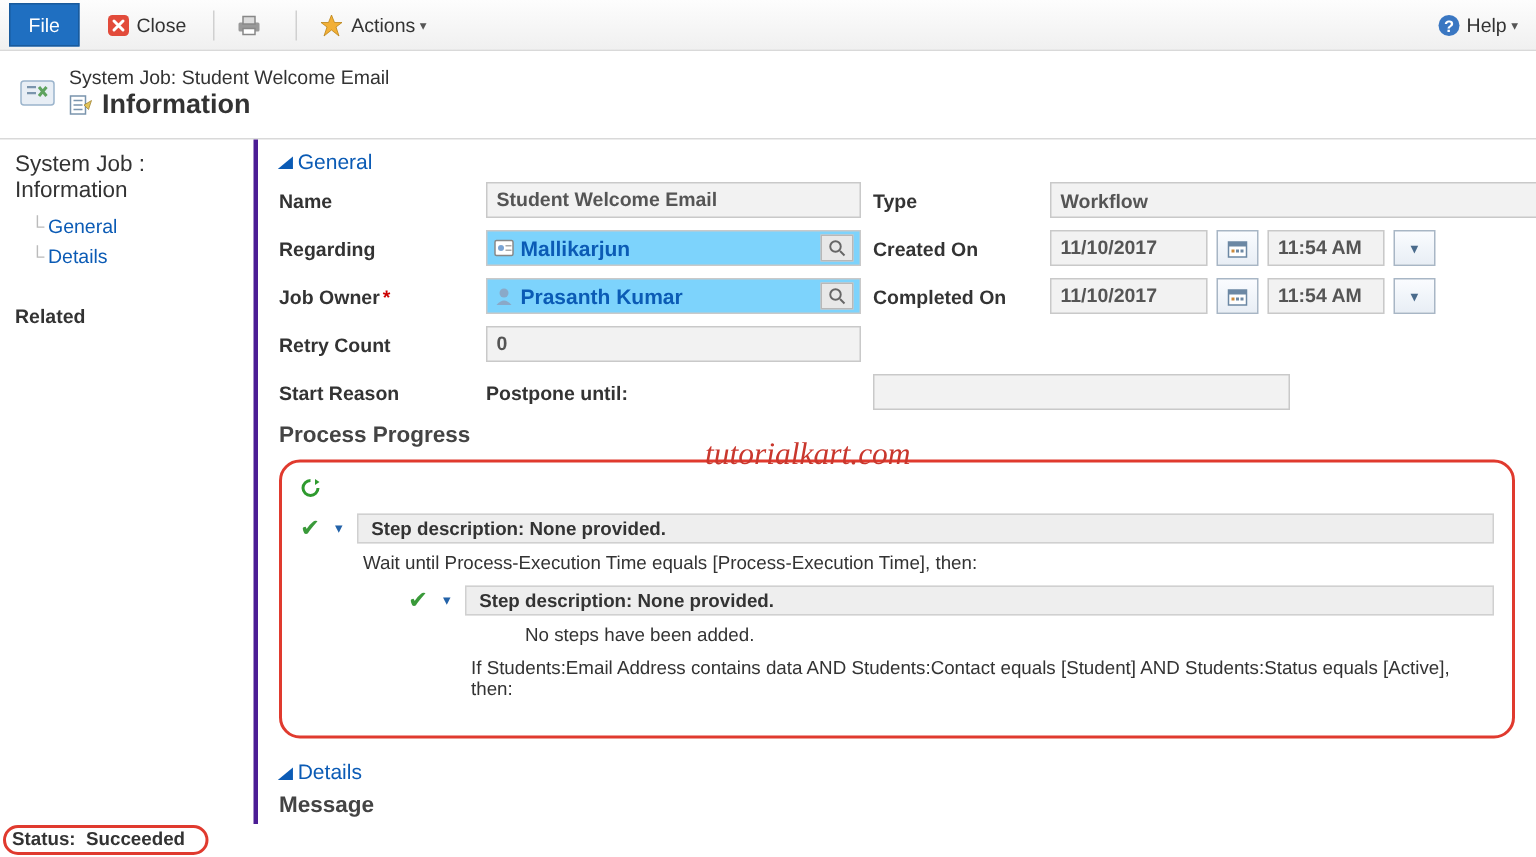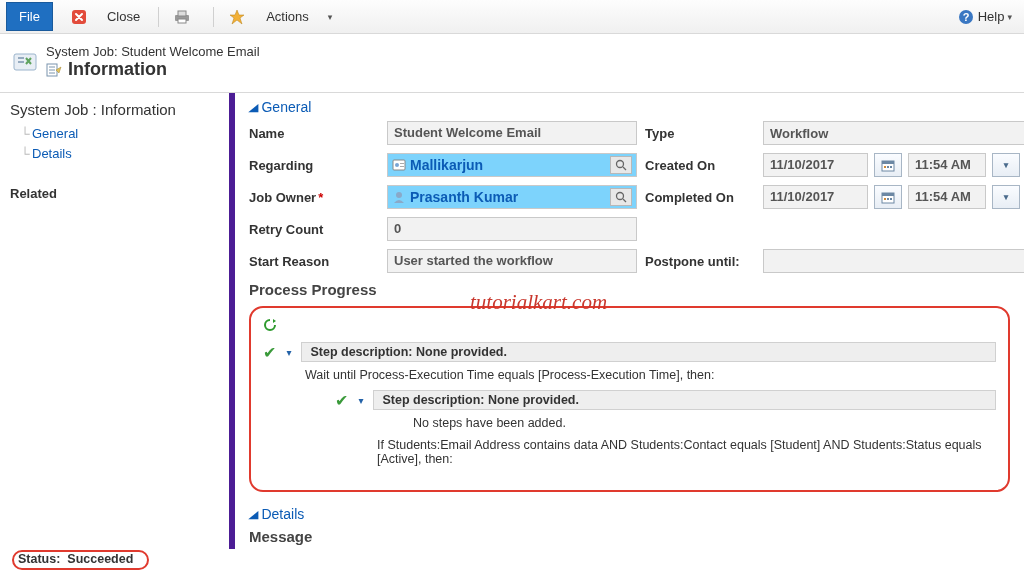--- a/index.html
+++ b/index.html
@@ -7,39 +7,39 @@
 
   
   .toolbar {
     display: flex; align-items: center; height: 34px; padding: 0 6px;
     background: linear-gradient(#fdfdfd, #f0f0f0); border-bottom: 1px solid #d9d9d9;
   }
   .file-btn {
     background: #1f6fc1; color: #fff; font-size: 13px; padding: 6px 12px; margin-right: 10px;
     cursor: pointer; border: 1px solid #195a9c;
   }
-  .tb-item { display: flex; align-items: center; padding: 4px 8px; margin-right: 4px; cursor: pointer; border-radius: 2px; gap: 16px; }
+  .tb-item { display: flex; align-items: center; padding: 4px 8px; margin-right: 4px; cursor: pointer; border-radius: 2px; }
   .tb-sep { width: 1px; height: 20px; background: #d0d0d0; margin: 0 6px; }
   .spacer { flex: 1; }
   .help { display: flex; align-items: center; cursor: pointer; padding: 4px 6px; }
 
   .icon { display: inline-flex; align-items: center; justify-content: center; margin-right: 4px; }
 
   
   .header {
     display: flex; align-items: center; padding: 10px 12px 12px 12px; border-bottom: 1px solid #d9d9d9;
   }
   .header-icon { width: 28px; margin-right: 6px; }
   .header-text .breadcrumb { font-size: 13px; color: #333; }
   .header-text .title { font-size: 18px; font-weight: bold; }
   .header-title-row { display: flex; align-items: center; gap: 6px; }
 
   
   .main { display: flex; height: calc(571px - 34px - 54px - 22px); }
-  .sidebar { width: 235px; padding: 8px 10px; border-right: 6px solid #4c1d95; }
+  .sidebar { width: 172px; padding: 8px 10px; border-right: 3px solid #4c1d95; }
   .sidebar-title { font-size: 15px; color: #333; margin-bottom: 6px; }
   .tree-line { display:flex; align-items:center; margin-left: 8px; font-size: 13px; color: #0b5bb5; cursor: pointer; line-height: 20px;}
   .tree-branch { color: #bbb; display:inline-block; width:14px; text-align:center; }
   .related { font-weight: bold; font-size: 13px; margin-top: 22px; }
 
   .content { flex: 1; padding: 6px 14px 10px 14px; overflow: auto; }
 
   .section-head { color: #0b5bb5; font-size: 14px; display: flex; align-items: center; margin-bottom: 6px; }
   .section-head .caret-dn { color: #0b5bb5; margin-right: 4px; font-size: 11px; display:inline-block; transform: scaleX(1.2);}
 
@@ -77,21 +77,21 @@
   .mini-caret { color:#2362a8; font-size:10px; }
   .step-text { font-size: 12.5px; margin-left: 42px; margin-bottom: 8px; }
   .step-text.indent2 { margin-left: 114px; }
   .step-text.indent3 { margin-left: 150px; }
 
   .watermark {
     position: absolute; top: 290px; left: 470px; font-family: Georgia, serif; color: #c9372d; font-size: 21px; pointer-events: none; font-style: italic;
   }
 
   .statusbar {
-    position: absolute; bottom: 0; left: 0; right: 0; height: 22px; display: flex; align-items: center; padding-left: 12px;
+    position: absolute; bottom: 0; left: 0; right: 0; height: 22px; display: flex; align-items: center; padding-left: 2px;
     background: #fff;
   }
   .status-pill {
     border: 2px solid #e03a2e; border-radius: 14px; padding: 0 14px 2px 4px; font-size: 12.5px;
   }
   .status-pill b { font-weight: bold; }
 
   
   svg { display: block; }
 </style>
@@ -276,21 +276,20 @@
         </div>
       </div>
 
       <div class="label">Retry Count</div>
       <div class="field-ro">0</div>
       <div></div>
         <div></div>
         <div></div>
 
       <div class="label">Start Reason</div>
-      <div class="field-ro">User started the workflow</div>
       <div class="label">Postpone until:</div>
       <div class="field-ro" style="grid-column: span 2;"></div>
     </div>
 
     <div class="process-title">Process Progress</div>
 
     <div class="callout">
       <div class="refresh-row">
         <span style="cursor:pointer;">
           <svg width="14" height="14">

